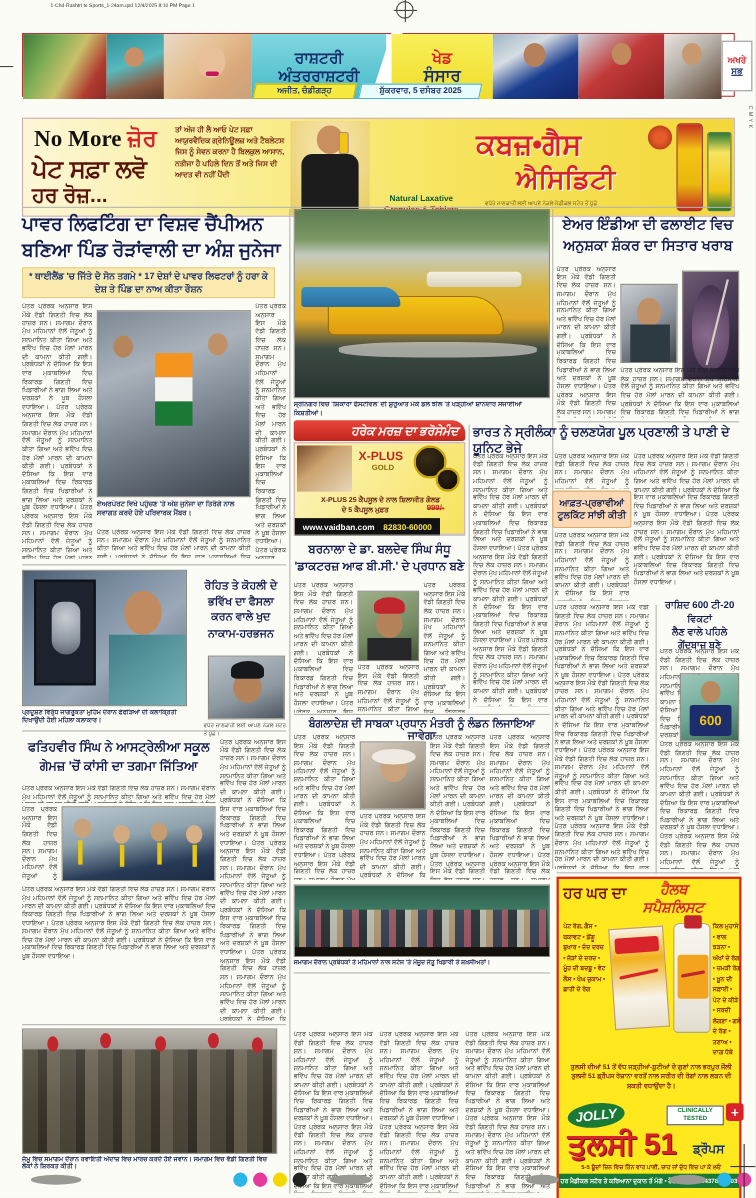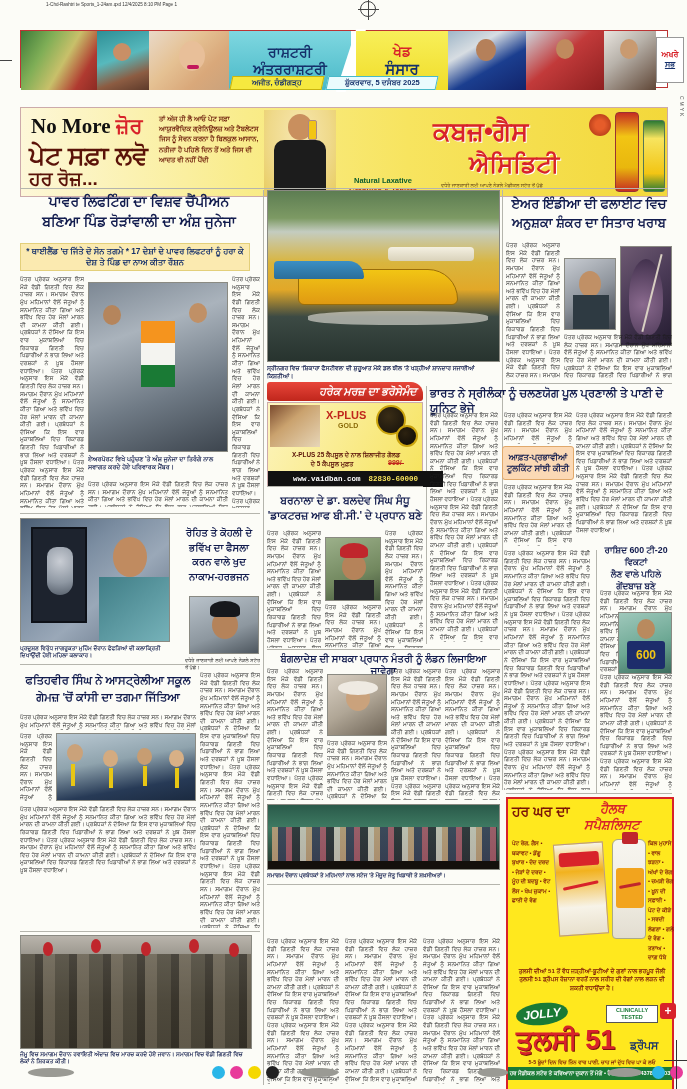--- a/index.html
+++ b/index.html
@@ -81,21 +81,21 @@
     <div class="abs chip ctr" style="left:306px;top:45px;width:110px;height:14px;background:#eafbfd;border:1px solid #49b9c8;">
       <span style="font-size:7.5px;font-weight:bold;color:#15306b;">ਸ਼ੁੱਕਰਵਾਰ, 5 ਦਸੰਬਰ 2025</span>
     </div>
   </div>
 
   <div class="abs" style="left:20px;top:95px;width:648px;height:90px;border:1px solid #caa;background:linear-gradient(90deg,#fdf7d8 0%,#f9ec8a 35%,#f7e45f 60%,#f3d83a 100%);margin-top:12px;">
     <div class="abs" style="left:10px;top:6px;font-size:21px;font-weight:bold;font-family:'Liberation Serif','DejaVu Serif',serif;color:#111;">
       <span>No More</span>
       <span style="color:#d8232a;">ਜ਼ੋਰ</span>
     </div>
-    <div class="abs" style="left:8px;top:33px;font-size:25px;font-weight:bold;color:#5a1208;">ਪੇਟ ਸਫ਼ਾ ਲਵੋ</div>
+    <div class="abs" style="left:8px;top:33px;font-size:22px;font-weight:bold;color:#5a1208;">ਪੇਟ ਸਫ਼ਾ ਲਵੋ</div>
     <div class="abs" style="left:8px;top:60px;font-size:19px;font-weight:bold;color:#5a1208;">ਹਰ ਰੋਜ਼...</div>
     <div class="abs" style="left:138px;top:6px;width:100px;height:78px;font-size:6.8px;font-weight:bold;color:#6b1a08;line-height:1.5;">ਤਾਂ ਅੱਜ ਹੀ ਲੈ ਆਓ ਪੇਟ ਸਫ਼ਾ ਆਯੁਰਵੈਦਿਕ ਗ੍ਰੇਨਿਊਲਜ਼ ਅਤੇ ਟੈਬਲੇਟਸ ਜਿਸ ਨੂੰ ਸੇਵਨ ਕਰਨਾ ਹੈ ਬਿਲਕੁਲ ਆਸਾਨ, ਨਤੀਜਾ ਹੈ ਪਹਿਲੇ ਦਿਨ ਤੋਂ ਅਤੇ ਜਿਸ ਦੀ ਆਦਤ ਵੀ ਨਹੀਂ ਪੈਂਦੀ</div>
 
     <div class="abs" style="left:243px;top:2px;width:72px;height:86px;background:radial-gradient(ellipse at 50% 30%,#f7e7b0 0%,#efd98a 60%,#e8cc60 100%);">
       <div class="abs dot" style="left:24px;top:4px;width:24px;height:26px;background:#c98f5e;"></div>
       <div class="abs" style="left:10px;top:30px;width:52px;height:56px;border-radius:10px 10px 0 0;background:#1c1c1c;"></div>
       <div class="abs" style="left:44px;top:10px;width:9px;height:20px;background:#f2c514;border:1px solid #a88;border-radius:2px;"></div>
     </div>
 
     <div class="abs" style="left:316px;top:68px;width:92px;text-align:center;font-size:7.5px;font-weight:bold;color:#0b5b2d;">Natural Laxative</div>
@@ -109,21 +109,21 @@
     <div class="abs" style="left:622px;top:12px;width:22px;height:72px;border-radius:3px;background:linear-gradient(180deg,#2c7a33 0%,#f7e45f 25%,#f2c514 75%,#2c7a33 100%);border:1px solid #575;"></div>
   </div>
 
   <div class="abs vline" style="left:263px;top:190px;height:895px;"></div>
   <div class="abs vline" style="left:502px;top:190px;height:600px;"></div>
   <div class="abs vline" style="left:426px;top:386px;height:258px;"></div>
   <div class="abs vline" style="left:596px;top:550px;height:244px;"></div>
   <div class="abs hline" style="left:20px;top:188px;width:648px;"></div>
 
   <div class="abs" style="left:20px;top:192px;width:238px;">
-    <div class="hl" style="font-size:14px;line-height:1.4;text-align:center;">
+    <div class="hl" style="font-size:17px;line-height:1.4;">
       <div>ਪਾਵਰ ਲਿਫਟਿੰਗ ਦਾ ਵਿਸ਼ਵ ਚੈਂਪੀਅਨ</div>
       <div>ਬਣਿਆ ਪਿੰਡ ਰੋੜਾਂਵਾਲੀ ਦਾ ਅੰਸ਼ ਜੁਨੇਜਾ</div>
     </div>
   </div>
   <div class="abs ctr" style="left:20px;top:243px;width:230px;height:28px;background:#fbeab0;border:1px solid #e3cf7a;">
     <span style="font-size:8.3px;font-weight:bold;color:#15306b;line-height:1.3;">* ਥਾਈਲੈਂਡ 'ਚ ਜਿੱਤੇ ਦੋ ਸੋਨ ਤਗਮੇ * 17 ਦੇਸ਼ਾਂ ਦੇ ਪਾਵਰ ਲਿਫਟਰਾਂ ਨੂੰ ਹਰਾ ਕੇ ਦੇਸ਼ ਤੇ ਪਿੰਡ ਦਾ ਨਾਅ ਕੀਤਾ ਰੌਸ਼ਨ</span>
   </div>
   <div class="abs sim" style="left:20px;top:276px;width:64px;height:232px;">ਪੱਤਰ ਪ੍ਰੇਰਕ ਅਨੁਸਾਰ ਇਸ ਮੌਕੇ ਵੱਡੀ ਗਿਣਤੀ ਵਿਚ ਲੋਕ ਹਾਜ਼ਰ ਸਨ। ਸਮਾਗਮ ਦੌਰਾਨ ਮੁੱਖ ਮਹਿਮਾਨਾਂ ਵੱਲੋਂ ਜੇਤੂਆਂ ਨੂੰ ਸਨਮਾਨਿਤ ਕੀਤਾ ਗਿਆ ਅਤੇ ਭਵਿੱਖ ਵਿਚ ਹੋਰ ਮੱਲਾਂ ਮਾਰਨ ਦੀ ਕਾਮਨਾ ਕੀਤੀ ਗਈ। ਪ੍ਰਬੰਧਕਾਂ ਨੇ ਦੱਸਿਆ ਕਿ ਇਸ ਵਾਰ ਮੁਕਾਬਲਿਆਂ ਵਿਚ ਰਿਕਾਰਡ ਗਿਣਤੀ ਵਿਚ ਖਿਡਾਰੀਆਂ ਨੇ ਭਾਗ ਲਿਆ ਅਤੇ ਦਰਸ਼ਕਾਂ ਨੇ ਖ਼ੂਬ ਹੌਸਲਾ ਵਧਾਇਆ। ਪੱਤਰ ਪ੍ਰੇਰਕ ਅਨੁਸਾਰ ਇਸ ਮੌਕੇ ਵੱਡੀ ਗਿਣਤੀ ਵਿਚ ਲੋਕ ਹਾਜ਼ਰ ਸਨ। ਸਮਾਗਮ ਦੌਰਾਨ ਮੁੱਖ ਮਹਿਮਾਨਾਂ ਵੱਲੋਂ ਜੇਤੂਆਂ ਨੂੰ ਸਨਮਾਨਿਤ ਕੀਤਾ ਗਿਆ ਅਤੇ ਭਵਿੱਖ ਵਿਚ ਹੋਰ ਮੱਲਾਂ ਮਾਰਨ ਦੀ ਕਾਮਨਾ ਕੀਤੀ ਗਈ। ਪ੍ਰਬੰਧਕਾਂ ਨੇ ਦੱਸਿਆ ਕਿ ਇਸ ਵਾਰ ਮੁਕਾਬਲਿਆਂ ਵਿਚ ਰਿਕਾਰਡ ਗਿਣਤੀ ਵਿਚ ਖਿਡਾਰੀਆਂ ਨੇ ਭਾਗ ਲਿਆ ਅਤੇ ਦਰਸ਼ਕਾਂ ਨੇ ਖ਼ੂਬ ਹੌਸਲਾ ਵਧਾਇਆ। ਪੱਤਰ ਪ੍ਰੇਰਕ ਅਨੁਸਾਰ ਇਸ ਮੌਕੇ ਵੱਡੀ ਗਿਣਤੀ ਵਿਚ ਲੋਕ ਹਾਜ਼ਰ ਸਨ। ਸਮਾਗਮ ਦੌਰਾਨ ਮੁੱਖ ਮਹਿਮਾਨਾਂ ਵੱਲੋਂ ਜੇਤੂਆਂ ਨੂੰ ਸਨਮਾਨਿਤ ਕੀਤਾ ਗਿਆ ਅਤੇ ਭਵਿੱਖ ਵਿਚ ਹੋਰ ਮੱਲਾਂ ਮਾਰਨ ਦੀ ਕਾਮਨਾ ਕੀਤੀ ਗਈ। ਪ੍ਰਬੰਧਕਾਂ ਨੇ ਦੱਸਿਆ ਕਿ ਇਸ ਵਾਰ ਮੁਕਾਬਲਿਆਂ ਵਿਚ ਰਿਕਾਰਡ ਗਿਣਤੀ ਵਿਚ ਖਿਡਾਰੀਆਂ ਨੇ ਭਾਗ ਲਿਆ ਅਤੇ ਦਰਸ਼ਕਾਂ ਨੇ ਖ਼ੂਬ ਹੌਸਲਾ ਵਧਾਇਆ।</div>
   <div class="abs ph" style="left:88px;top:282px;width:140px;height:170px;background:linear-gradient(160deg,#7d8894 0%,#aab3bc 30%,#6f7a85 65%,#3d454e 100%);">
     <div class="abs" style="left:52px;top:38px;width:34px;height:66px;">
@@ -207,21 +207,21 @@
   </div>
   <div class="abs" style="left:267px;top:402px;width:156px;height:84px;background:linear-gradient(120deg,#fdf4c0,#f6e35c);border:1px solid #caa;">
     <div class="abs ph" style="left:2px;top:2px;width:50px;height:42px;border:none;background:linear-gradient(140deg,#7a4a2e 0%,#caa26e 40%,#e7d6b8 100%);"></div>
     <div class="abs" style="left:58px;top:6px;font-size:11px;font-weight:bold;color:#c0261c;">X-PLUS</div>
     <div class="abs" style="left:70px;top:19px;font-size:7px;font-weight:bold;color:#8a6a08;">GOLD</div>
     <div class="abs dot" style="left:108px;top:2px;width:30px;height:30px;background:radial-gradient(circle at 40% 35%,#3a2d16,#14100a);border:2px solid #caa30e;"></div>
     <div class="abs dot" style="left:128px;top:22px;width:22px;height:22px;background:radial-gradient(circle at 40% 35%,#2c2210,#0d0a06);border:2px solid #caa30e;"></div>
     <div class="abs" style="left:4px;top:48px;width:148px;font-size:6.4px;font-weight:bold;color:#5a1208;text-align:center;">X-PLUS 25 ਕੈਪਸੂਲ ਦੇ ਨਾਲ ਸ਼ਿਲਾਜੀਤ ਗੋਲਡ</div>
     <div class="abs" style="left:4px;top:57px;width:120px;font-size:6.4px;font-weight:bold;color:#5a1208;text-align:center;">ਦੇ 5 ਕੈਪਸੂਲ ਮੁਫ਼ਤ</div>
     <div class="abs" style="left:120px;top:56px;font-size:7px;font-weight:bold;color:#c0261c;text-decoration:line-through;">999/-</div>
-    <div class="abs ctr" style="left:0;top:68px;width:175px;height:16px;background:#111;font-family:Liberation Mono, monospace;">
+    <div class="abs ctr" style="left:0;top:68px;width:132px;height:16px;background:#111;">
       <span style="font-size:7.5px;font-weight:bold;color:#fff;">www.vaidban.com</span>
       <span style="width:8px;"></span>
       <span style="font-size:7.5px;font-weight:bold;color:#f6e35c;">82830-60000</span>
     </div>
   </div>
 
   <div class="abs hl" style="left:430px;top:386px;width:242px;font-size:11.5px;line-height:1.3;">ਭਾਰਤ ਨੇ ਸ੍ਰੀਲੰਕਾ ਨੂੰ ਚਲਣਯੋਗ ਪੂਲ ਪ੍ਰਣਾਲੀ ਤੇ ਪਾਣੀ ਦੇ ਯੂਨਿਟ ਭੇਜੇ</div>
   <div class="abs sim" style="left:430px;top:412px;width:68px;height:230px;">ਪੱਤਰ ਪ੍ਰੇਰਕ ਅਨੁਸਾਰ ਇਸ ਮੌਕੇ ਵੱਡੀ ਗਿਣਤੀ ਵਿਚ ਲੋਕ ਹਾਜ਼ਰ ਸਨ। ਸਮਾਗਮ ਦੌਰਾਨ ਮੁੱਖ ਮਹਿਮਾਨਾਂ ਵੱਲੋਂ ਜੇਤੂਆਂ ਨੂੰ ਸਨਮਾਨਿਤ ਕੀਤਾ ਗਿਆ ਅਤੇ ਭਵਿੱਖ ਵਿਚ ਹੋਰ ਮੱਲਾਂ ਮਾਰਨ ਦੀ ਕਾਮਨਾ ਕੀਤੀ ਗਈ। ਪ੍ਰਬੰਧਕਾਂ ਨੇ ਦੱਸਿਆ ਕਿ ਇਸ ਵਾਰ ਮੁਕਾਬਲਿਆਂ ਵਿਚ ਰਿਕਾਰਡ ਗਿਣਤੀ ਵਿਚ ਖਿਡਾਰੀਆਂ ਨੇ ਭਾਗ ਲਿਆ ਅਤੇ ਦਰਸ਼ਕਾਂ ਨੇ ਖ਼ੂਬ ਹੌਸਲਾ ਵਧਾਇਆ। ਪੱਤਰ ਪ੍ਰੇਰਕ ਅਨੁਸਾਰ ਇਸ ਮੌਕੇ ਵੱਡੀ ਗਿਣਤੀ ਵਿਚ ਲੋਕ ਹਾਜ਼ਰ ਸਨ। ਸਮਾਗਮ ਦੌਰਾਨ ਮੁੱਖ ਮਹਿਮਾਨਾਂ ਵੱਲੋਂ ਜੇਤੂਆਂ ਨੂੰ ਸਨਮਾਨਿਤ ਕੀਤਾ ਗਿਆ ਅਤੇ ਭਵਿੱਖ ਵਿਚ ਹੋਰ ਮੱਲਾਂ ਮਾਰਨ ਦੀ ਕਾਮਨਾ ਕੀਤੀ ਗਈ। ਪ੍ਰਬੰਧਕਾਂ ਨੇ ਦੱਸਿਆ ਕਿ ਇਸ ਵਾਰ ਮੁਕਾਬਲਿਆਂ ਵਿਚ ਰਿਕਾਰਡ ਗਿਣਤੀ ਵਿਚ ਖਿਡਾਰੀਆਂ ਨੇ ਭਾਗ ਲਿਆ ਅਤੇ ਦਰਸ਼ਕਾਂ ਨੇ ਖ਼ੂਬ ਹੌਸਲਾ ਵਧਾਇਆ। ਪੱਤਰ ਪ੍ਰੇਰਕ ਅਨੁਸਾਰ ਇਸ ਮੌਕੇ ਵੱਡੀ ਗਿਣਤੀ ਵਿਚ ਲੋਕ ਹਾਜ਼ਰ ਸਨ। ਸਮਾਗਮ ਦੌਰਾਨ ਮੁੱਖ ਮਹਿਮਾਨਾਂ ਵੱਲੋਂ ਜੇਤੂਆਂ ਨੂੰ ਸਨਮਾਨਿਤ ਕੀਤਾ ਗਿਆ ਅਤੇ ਭਵਿੱਖ ਵਿਚ ਹੋਰ ਮੱਲਾਂ ਮਾਰਨ ਦੀ ਕਾਮਨਾ ਕੀਤੀ ਗਈ। ਪ੍ਰਬੰਧਕਾਂ ਨੇ ਦੱਸਿਆ ਕਿ ਇਸ ਵਾਰ ਮੁਕਾਬਲਿਆਂ ਵਿਚ ਰਿਕਾਰਡ ਗਿਣਤੀ ਵਿਚ ਖਿਡਾਰੀਆਂ ਨੇ ਭਾਗ ਲਿਆ ਅਤੇ ਦਰਸ਼ਕਾਂ ਨੇ ਖ਼ੂਬ ਹੌਸਲਾ ਵਧਾਇਆ।</div>
   <div class="abs sim" style="left:504px;top:412px;width:68px;height:32px;">ਪੱਤਰ ਪ੍ਰੇਰਕ ਅਨੁਸਾਰ ਇਸ ਮੌਕੇ ਵੱਡੀ ਗਿਣਤੀ ਵਿਚ ਲੋਕ ਹਾਜ਼ਰ ਸਨ। ਸਮਾਗਮ ਦੌਰਾਨ ਮੁੱਖ ਮਹਿਮਾਨਾਂ ਵੱਲੋਂ ਜੇਤੂਆਂ ਨੂੰ ਸਨਮਾਨਿਤ ਕੀਤਾ ਗਿਆ ਅਤੇ ਭਵਿੱਖ ਵਿਚ ਹੋਰ ਮੱਲਾਂ ਮਾਰਨ ਦੀ ਕਾਮਨਾ ਕੀਤੀ ਗਈ। ਪ੍ਰਬੰਧਕਾਂ ਨੇ ਦੱਸਿਆ ਕਿ ਇਸ ਵਾਰ ਮੁਕਾਬਲਿਆਂ ਵਿਚ ਰਿਕਾਰਡ ਗਿਣਤੀ ਵਿਚ ਖਿਡਾਰੀਆਂ ਨੇ ਭਾਗ ਲਿਆ ਅਤੇ ਦਰਸ਼ਕਾਂ ਨੇ ਖ਼ੂਬ ਹੌਸਲਾ ਵਧਾਇਆ।</div>
   <div class="abs ctr" style="left:502px;top:446px;width:72px;height:34px;background:#fbd9b5;border:1px solid #e0a86a;border-radius:3px;">

